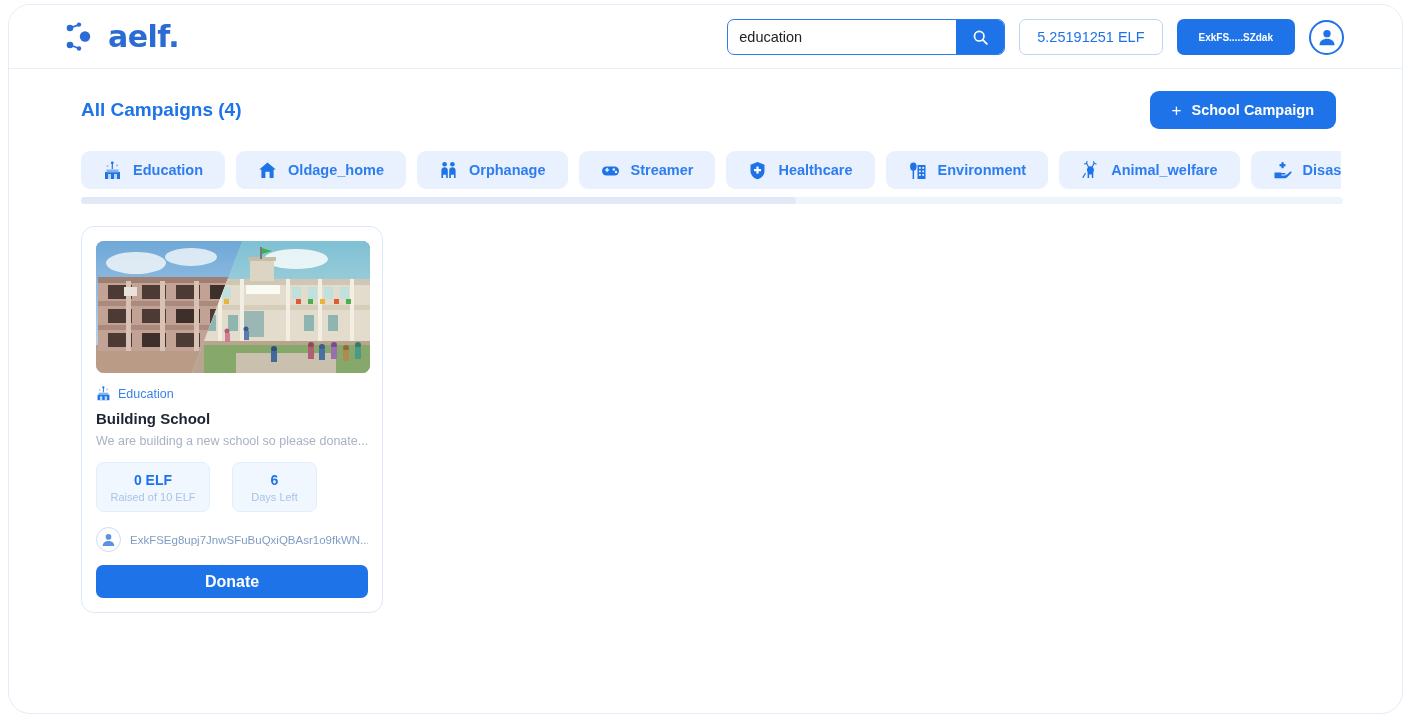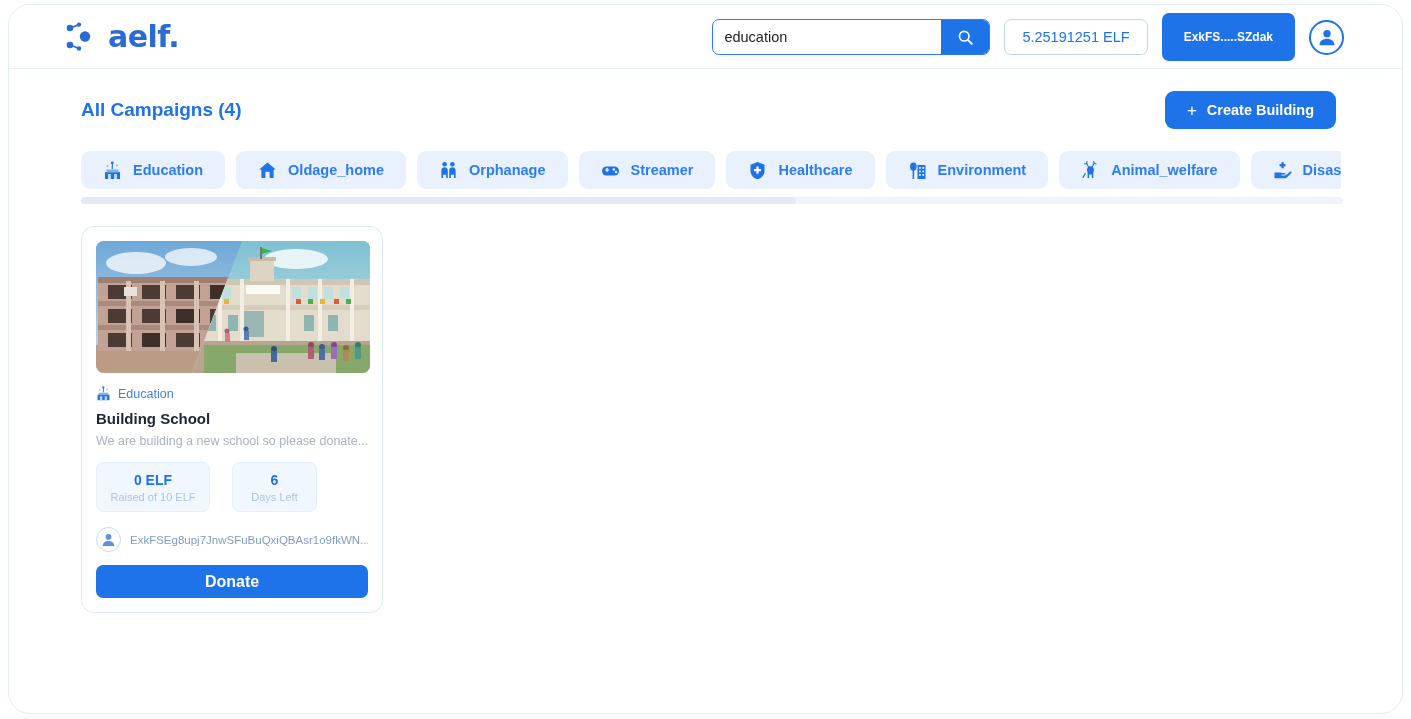--- a/index.html
+++ b/index.html
@@ -102,27 +102,27 @@
     align-items: center;
     justify-content: center;
     font-size: 14.5px;
     font-weight: 400;
     color: #1f73e8;
     background: #fff;
     white-space: nowrap;
   }
 
   .wallet-btn {
-    height: 48px;
+    height: 36px;
     padding: 0 22px;
     background: #1f73e8;
     border: none;
     border-radius: 7px;
     color: #ffffff;
-    font-size: 12px;
+    font-size: 10px;
     font-weight: 700;
     cursor: pointer;
     display: flex;
     align-items: center;
     font-family: "Liberation Sans", sans-serif;
     white-space: nowrap;
   }
 
   .avatar-btn {
     width: 35px;
@@ -380,21 +380,21 @@
         </svg>
       </button>
 
     </div>
   </div>
 
   <div class="title-row">
     <div class="page-title">All Campaigns (4)</div>
     <button class="create-btn">
       <span class="plus-glyph">+</span>
-      <span>Create Building</span>
+      <span>School Campaign</span>
     </button>
   </div>
 
   <div class="tabs-outer">
     <div class="tabs-strip" id="tabs-strip">
         <button class="tab">
           <svg class="tab-icon" width="19" height="19" viewBox="0 0 19 19">
             <rect x="2" y="11" width="15" height="7" fill="#1f73e8"></rect>
             <rect x="3.5" y="8.5" width="12" height="3" fill="#7fb0ef"></rect>
             <rect x="8.7" y="2" width="1.2" height="6" fill="#1f73e8"></rect>

